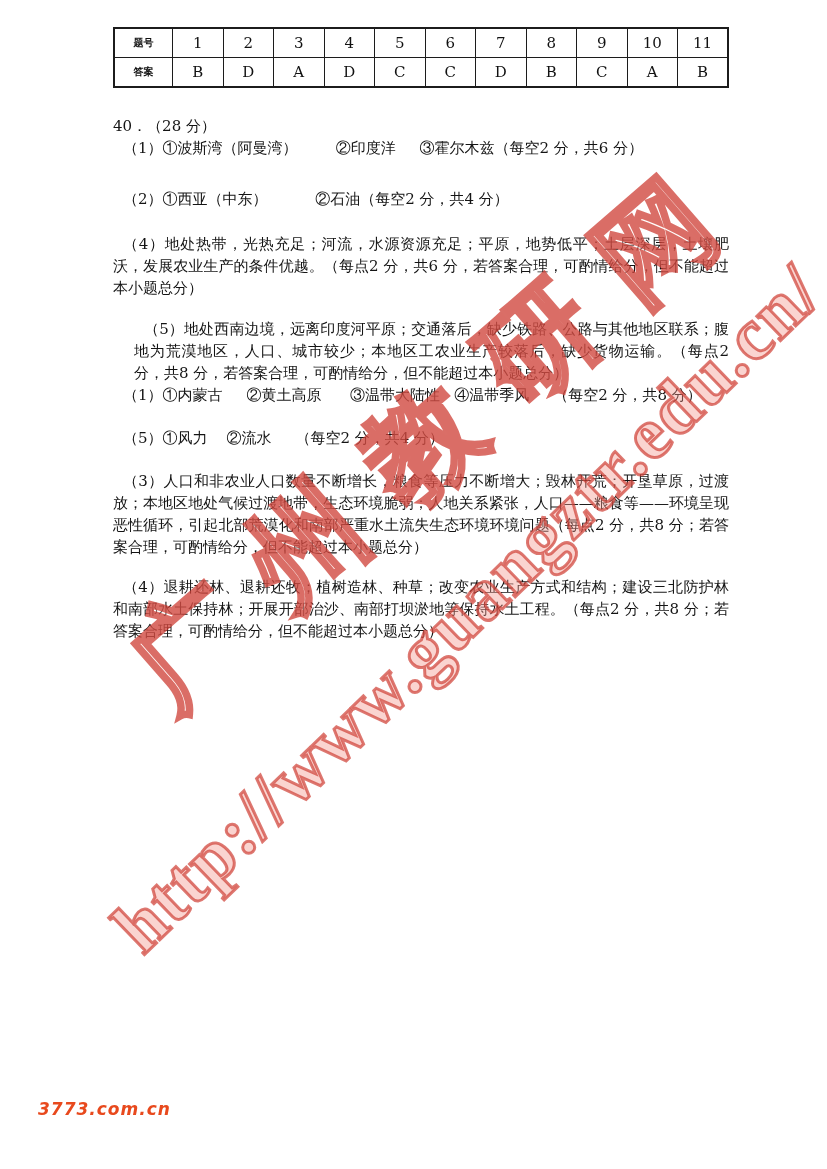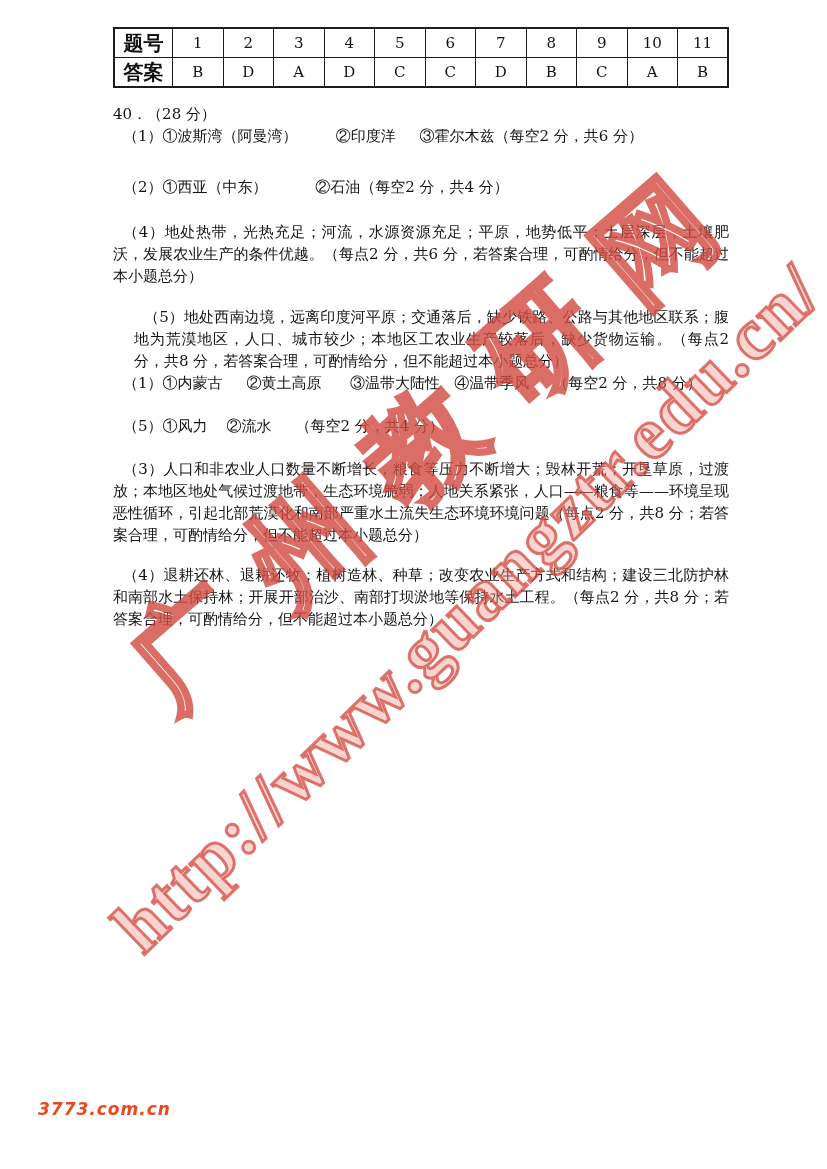--- a/index.html
+++ b/index.html
@@ -45,21 +45,21 @@
     border: 1.5px solid #1c1c1c;
     height: 28px;
     padding: 0;
     text-align: center;
     font-size: 15px;
     vertical-align: middle;
   }
   table.answers th {
     width: 57px;
     font-weight: bold;
-    font-size: 20px;
+    font-size: 10px;
   }
 
   p.para {
     margin: 0;
     font-size: 15px;
     line-height: 22px;
     color: #141414;
   }
   p.single {
     white-space: pre-wrap;
@@ -175,21 +175,21 @@
       <td>C</td>
       <td>D</td>
       <td>B</td>
       <td>C</td>
       <td>A</td>
       <td>B</td>
     </tr>
   </tbody>
     </table>
 
-  <p class="para heading" style="margin-top:15px;">40．（28 分）</p>
+  <p class="para heading" style="margin-top:27px;">40．（28 分）</p>
   <p class="para single">（1）①波斯湾（阿曼湾）        ②印度洋     ③霍尔木兹（每空2 分，共6 分）</p>
   <p class="para single" style="margin-top:29px;">（2）①西亚（中东）          ②石油（每空2 分，共4 分）</p>
   <p class="para block" style="margin-top:23px;">（4）地处热带，光热充足；河流，水源资源充足；平原，地势低平；土层深层，土壤肥沃，发展农业生产的条件优越。（每点2 分，共6 分，若答案合理，可酌情给分，但不能超过本小题总分）</p>
   <p class="para block" style="margin-top:19px;margin-left:21px;">（5）地处西南边境，远离印度河平原；交通落后，缺少铁路、公路与其他地区联系；腹地为荒漠地区，人口、城市较少；本地区工农业生产较落后，缺少货物运输。（每点2 分，共8 分，若答案合理，可酌情给分，但不能超过本小题总分）</p>
 
   <p class="para single">（1）①内蒙古     ②黄土高原      ③温带大陆性   ④温带季风     （每空2 分，共8 分）</p>
   <p class="para single" style="margin-top:21px;">（5）①风力    ②流水     （每空2 分，共4 分）</p>
   <p class="para block" style="margin-top:21px;">（3）人口和非农业人口数量不断增长，粮食等压力不断增大；毁林开荒；开垦草原，过渡放；本地区地处气候过渡地带，生态环境脆弱；人地关系紧张，人口——粮食等——环境呈现恶性循环，引起北部荒漠化和南部严重水土流失生态环境环境问题（每点2 分，共8 分；若答案合理，可酌情给分，但不能超过本小题总分）</p>
   <p class="para block" style="margin-top:18px;">（4）退耕还林、退耕还牧；植树造林、种草；改变农业生产方式和结构；建设三北防护林和南部水土保持林；开展开部治沙、南部打坝淤地等保持水土工程。（每点2 分，共8 分；若答案合理，可酌情给分，但不能超过本小题总分）</p>
 

